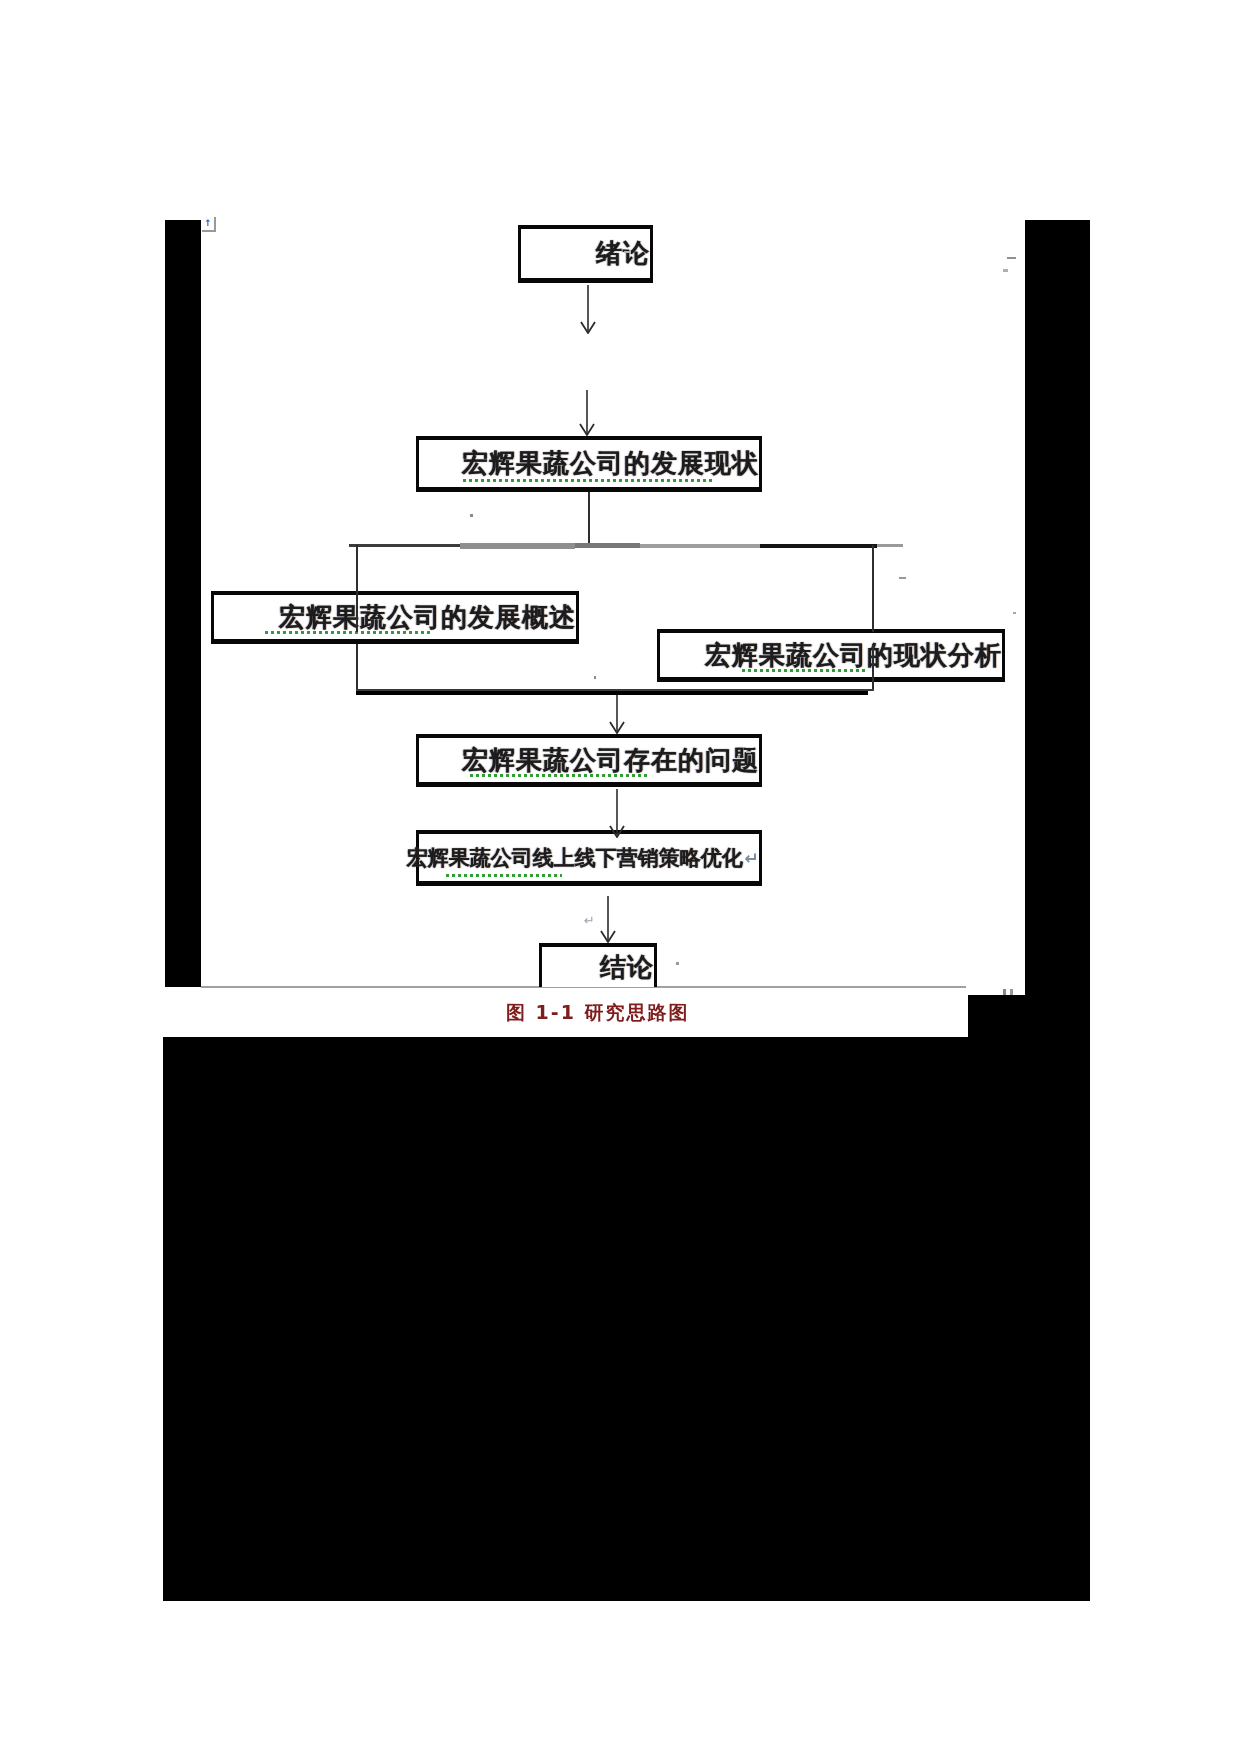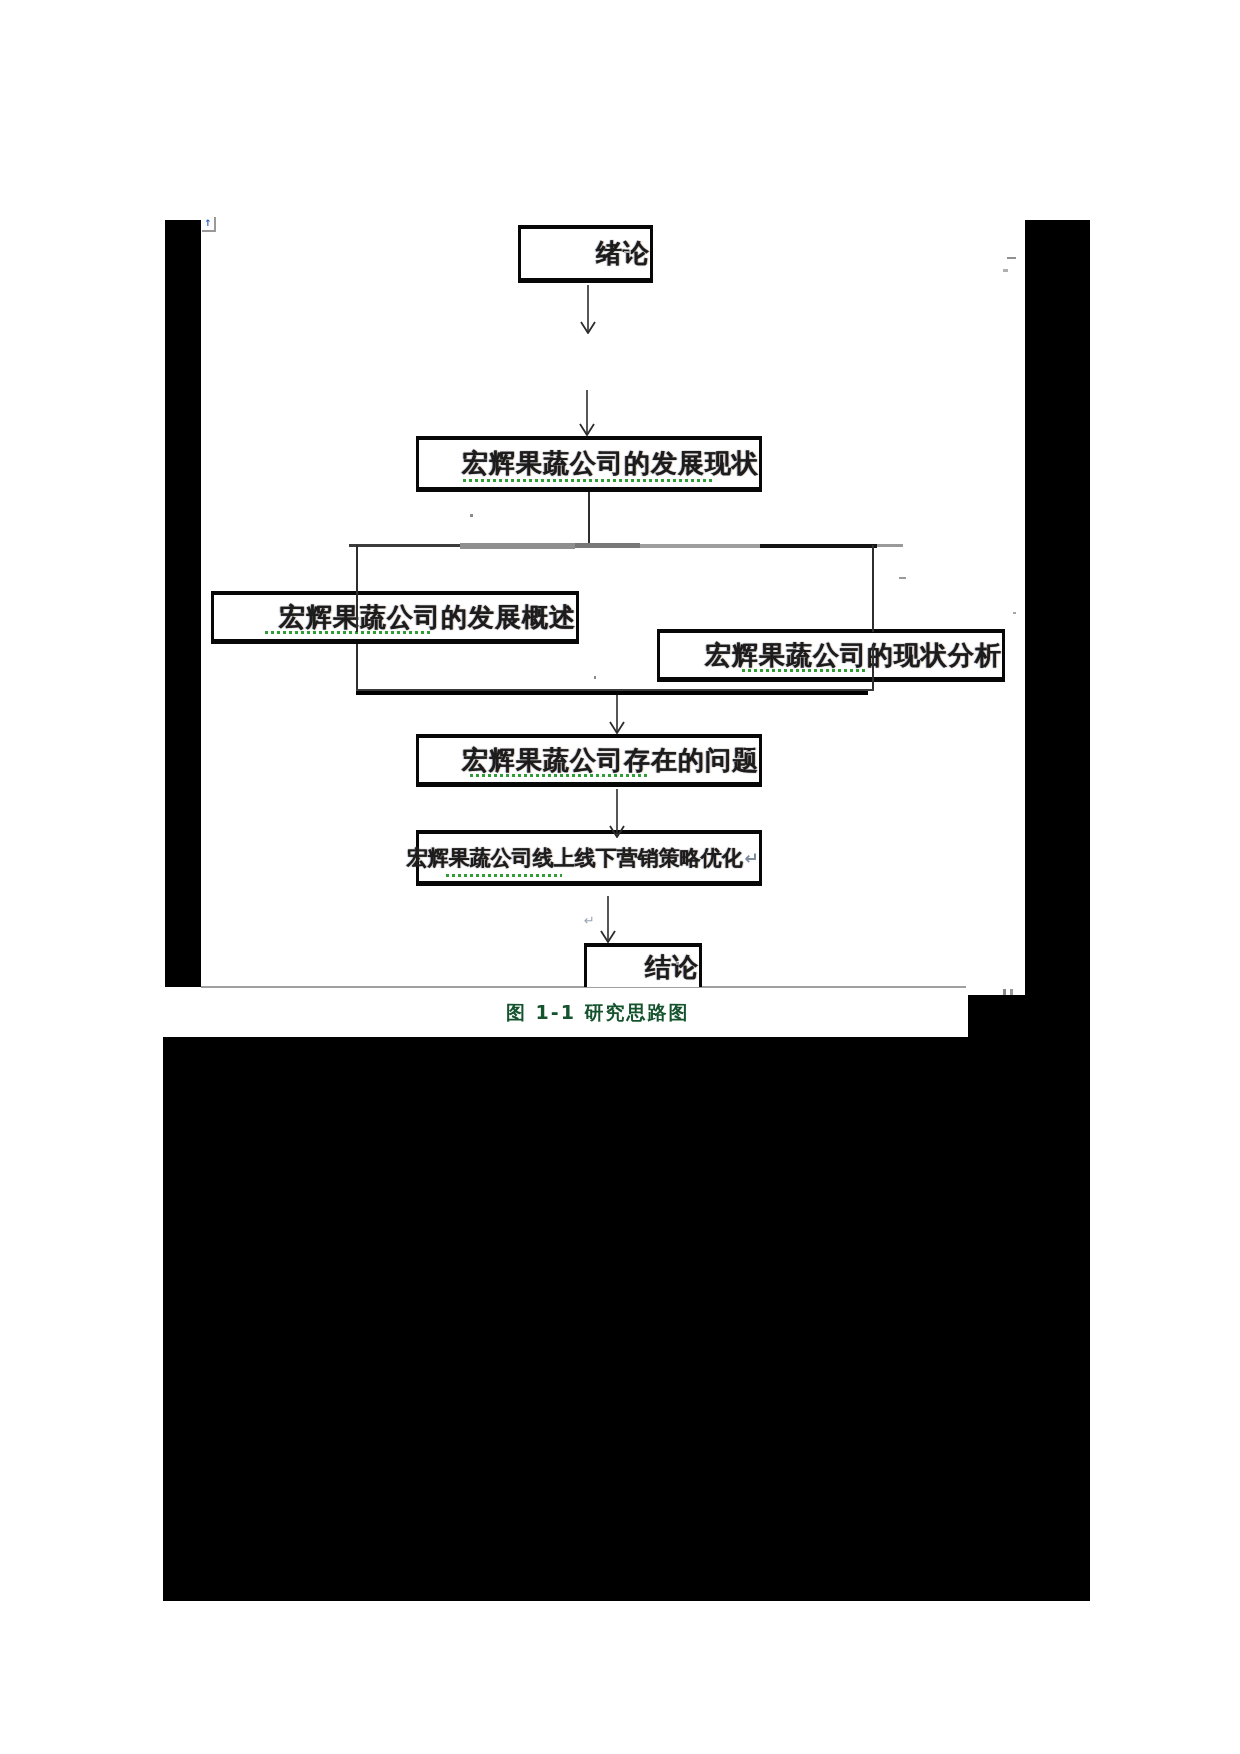--- a/index.html
+++ b/index.html
@@ -13,21 +13,21 @@
         text-shadow:0 0 1px rgba(40,40,40,.85),1px 0 1px rgba(165,85,25,.28),-1px 0 1px rgba(45,75,150,.28);}
   .node.small .lbl{font-size:21px;letter-spacing:0;}
   .noBottom{border-bottom:none;}
   .wavy{position:absolute;height:3px;bottom:5px;
         background-image:repeating-linear-gradient(90deg,#2f9e34 0 3px,rgba(0,0,0,0) 3px 6px);}
   .vline{position:absolute;width:2px;background:#2e2e2e;}
   .hseg{position:absolute;}
   .arrow{position:absolute;}
   .scanline{position:absolute;background:#a0a0a0;}
   .caption{position:absolute;font-family:"DejaVu Sans","Liberation Sans",sans-serif;
-        font-weight:bold;font-size:19px;color:#14532d;letter-spacing:2px;white-space:nowrap;}
+        font-weight:bold;font-size:19px;color:#7f1d1d;letter-spacing:2px;white-space:nowrap;}
   .anchor{position:absolute;width:12px;height:13px;background:#fdfdfd;
         border-right:2px solid #999;border-bottom:2px solid #999;
         font:bold 9px "DejaVu Sans","Liberation Sans",sans-serif;color:#2457c5;
         text-align:center;line-height:12px;}
   .art{position:absolute;}
   .ret{font-family:"DejaVu Sans","Liberation Sans",sans-serif;font-size:17px;color:#7d8da0;margin-left:2px;letter-spacing:0;}
   .ret-float{position:absolute;font-family:"DejaVu Sans","Liberation Sans",sans-serif;font-size:13px;color:#98a4b2;}
 </style>
 </head>
 <body>
@@ -67,21 +67,21 @@
     <span class="lbl">宏辉果蔬公司存在的问题</span>
     <span class="wavy" style="left:15%;width:52%;"></span>
   </div>
 
   <div class="node small" style="left:416px;top:830px;width:346px;height:56px;">
     <span class="lbl">宏辉果蔬公司线上线下营销策略优化</span>
       <span class="ret">↵</span>
     <span class="wavy" style="left:8%;width:34%;bottom:4px;"></span>
   </div>
 
-  <div class="node noBottom" style="left:539px;top:943px;width:118px;height:44px;margin-left:45px;">
+  <div class="node noBottom" style="left:539px;top:943px;width:118px;height:44px;">
     <span class="lbl">结论</span>
   </div>
 
   <svg class="arrow" style="left:578px;top:285px;" width="20" height="49">
     <line x1="10" y1="0" x2="10" y2="47" stroke="#2c2c2c" stroke-width="1.6"></line>
     <polyline points="3,37 10,48 17,37" fill="none" stroke="#2c2c2c" stroke-width="1.8"></polyline>
   </svg>
   <svg class="arrow" style="left:577px;top:390px;" width="20" height="46">
     <line x1="10" y1="0" x2="10" y2="44" stroke="#2c2c2c" stroke-width="1.6"></line>
     <polyline points="3,34 10,45 17,34" fill="none" stroke="#2c2c2c" stroke-width="1.8"></polyline>

